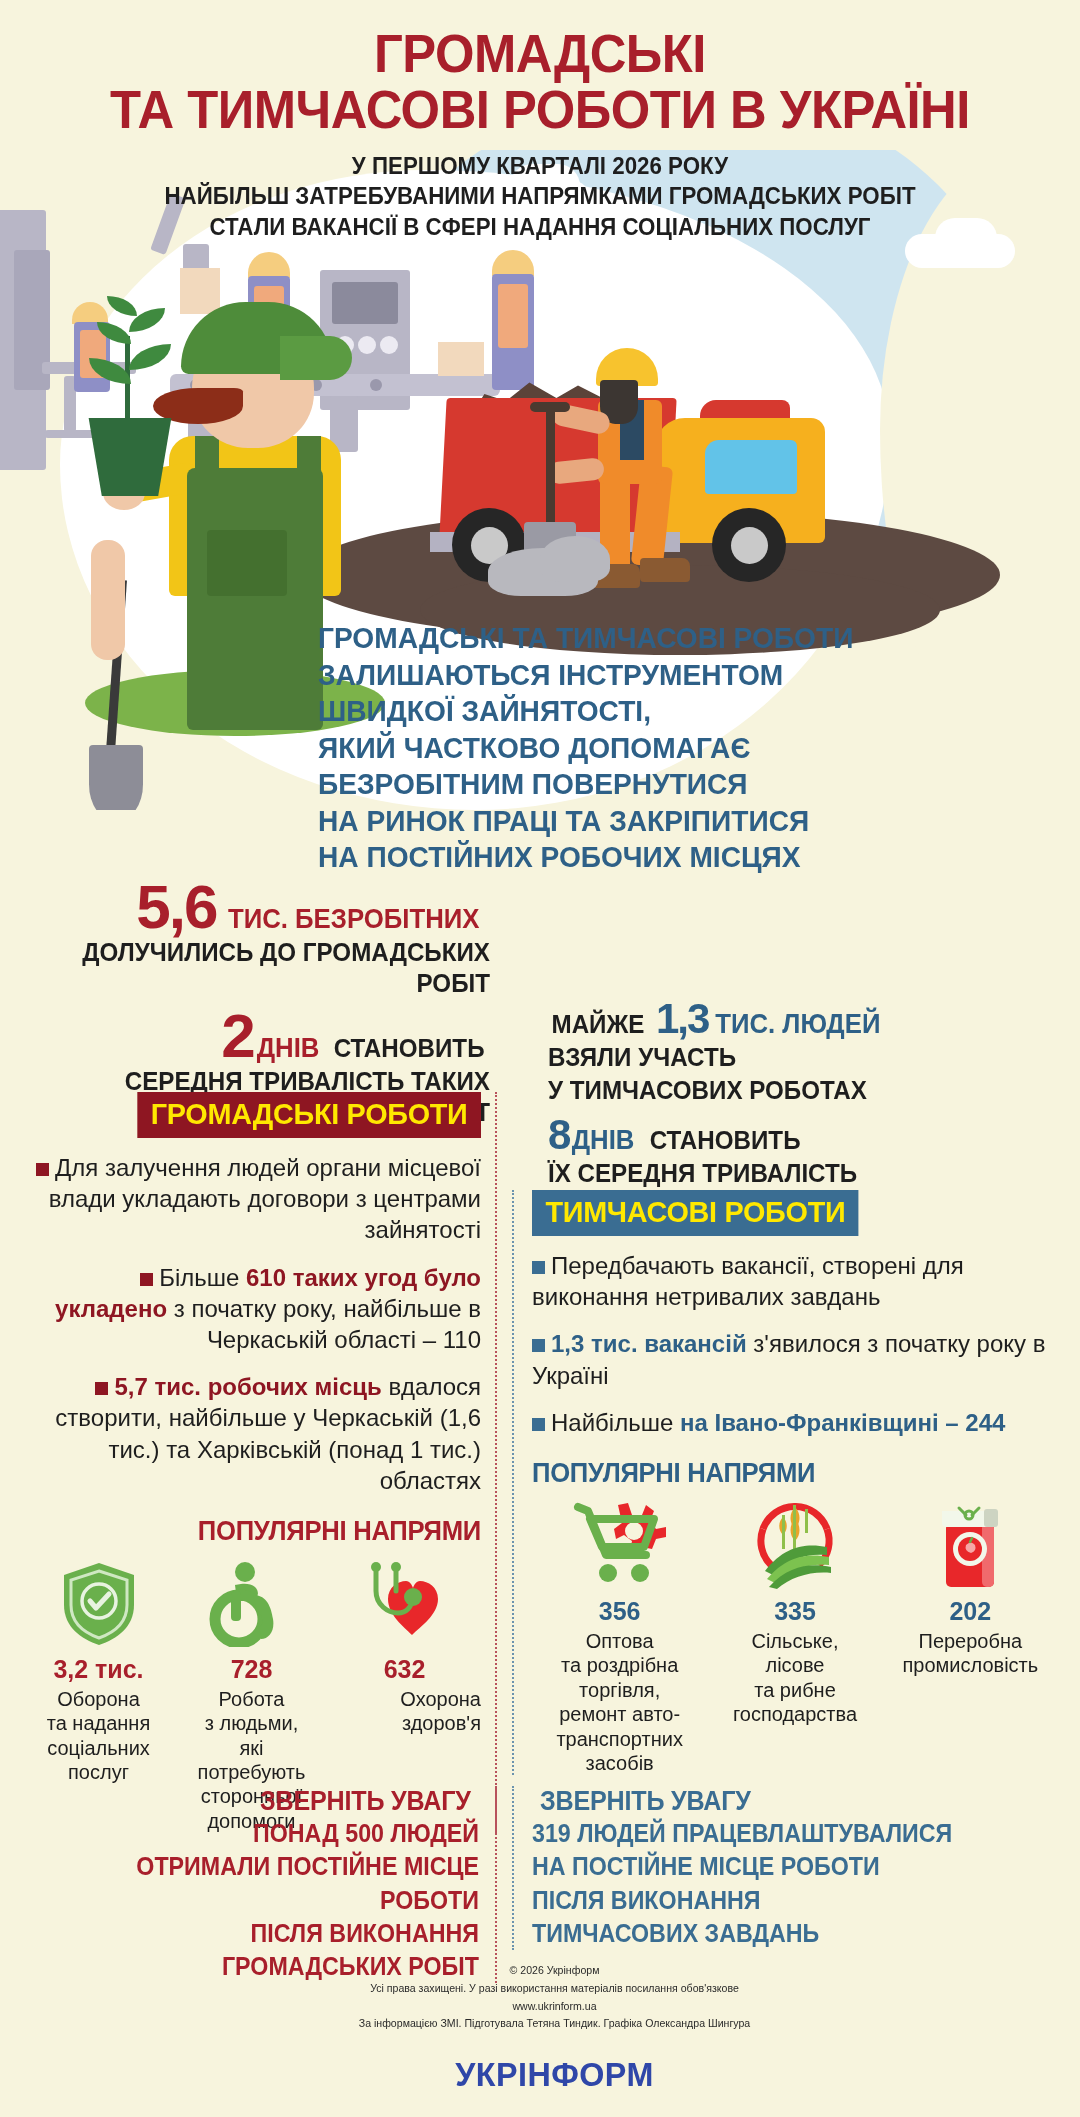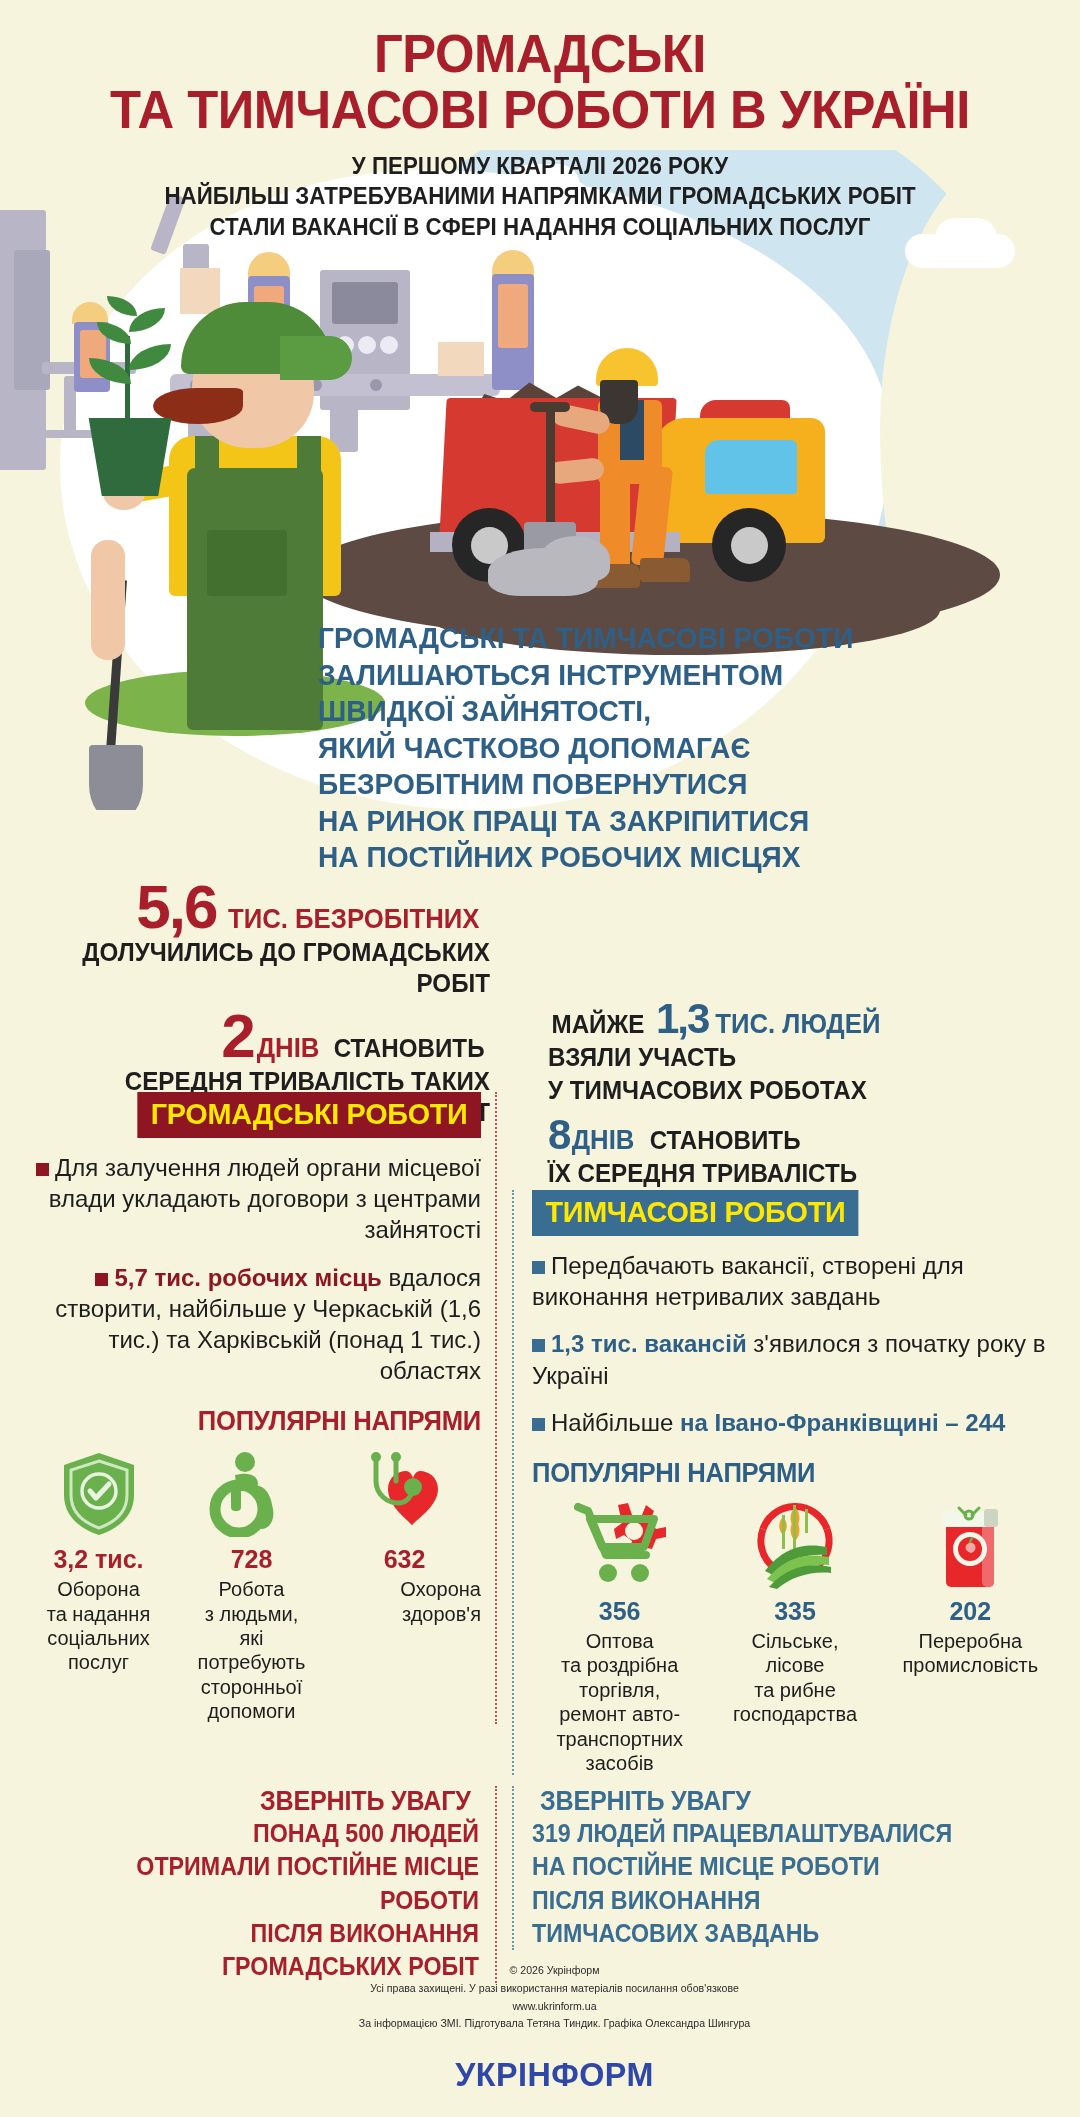--- a/index.html
+++ b/index.html
@@ -502,20 +502,21 @@
     <div class="statline" style="margin-top:10px;">
       <span class="bignum-blue">8</span><span class="unit-blue">ДНІВ</span><span class="caps-dark" style="margin-left:6px;">СТАНОВИТЬ</span>
     </div>
     <span class="subline-l">ЇХ СЕРЕДНЯ ТРИВАЛІСТЬ</span>
   </div>
 
   <div class="col-left">
     <div class="hdr-red">ГРОМАДСЬКІ РОБОТИ</div>
     <div class="bullets" id="pw-bullets">
         <div class="bullet-item"><span class="sq-red"></span><span>Для залучення людей органи місцевої влади укладають договори з центрами зайнятості</span></div>
+        <div class="bullet-item"><span class="sq-red"></span><span>Більше </span><span class="em-red">610 таких угод було укладено</span><span> з початку року, найбільше в Черкаській області – 110</span></div>
         <div class="bullet-item"><span class="sq-red"></span><span class="em-red">5,7 тис. робочих місць</span><span> вдалося створити, найбільше у Черкаській (1,6 тис.) та Харківській (понад 1 тис.) областях</span></div>
       </div>
     <div class="pop-red">ПОПУЛЯРНІ НАПРЯМИ</div>
     <div class="icon-row">
       <div class="icon-cell">
         <div class="icon-art">
           <svg width="78" height="86" viewBox="0 0 78 86" aria-hidden="true">
             <path d="M39 2 L74 14 V44 C74 66 57 78 39 84 C21 78 4 66 4 44 V14 Z" fill="#6ab04c"></path>
             <path d="M39 10 L67 19 V44 C67 62 53 72 39 77 C25 72 11 62 11 44 V19 Z" fill="none" stroke="#cfe8c2" stroke-width="3"></path>
             <circle cx="39" cy="40" r="17" fill="none" stroke="#e8f3e0" stroke-width="3.5"></circle>

